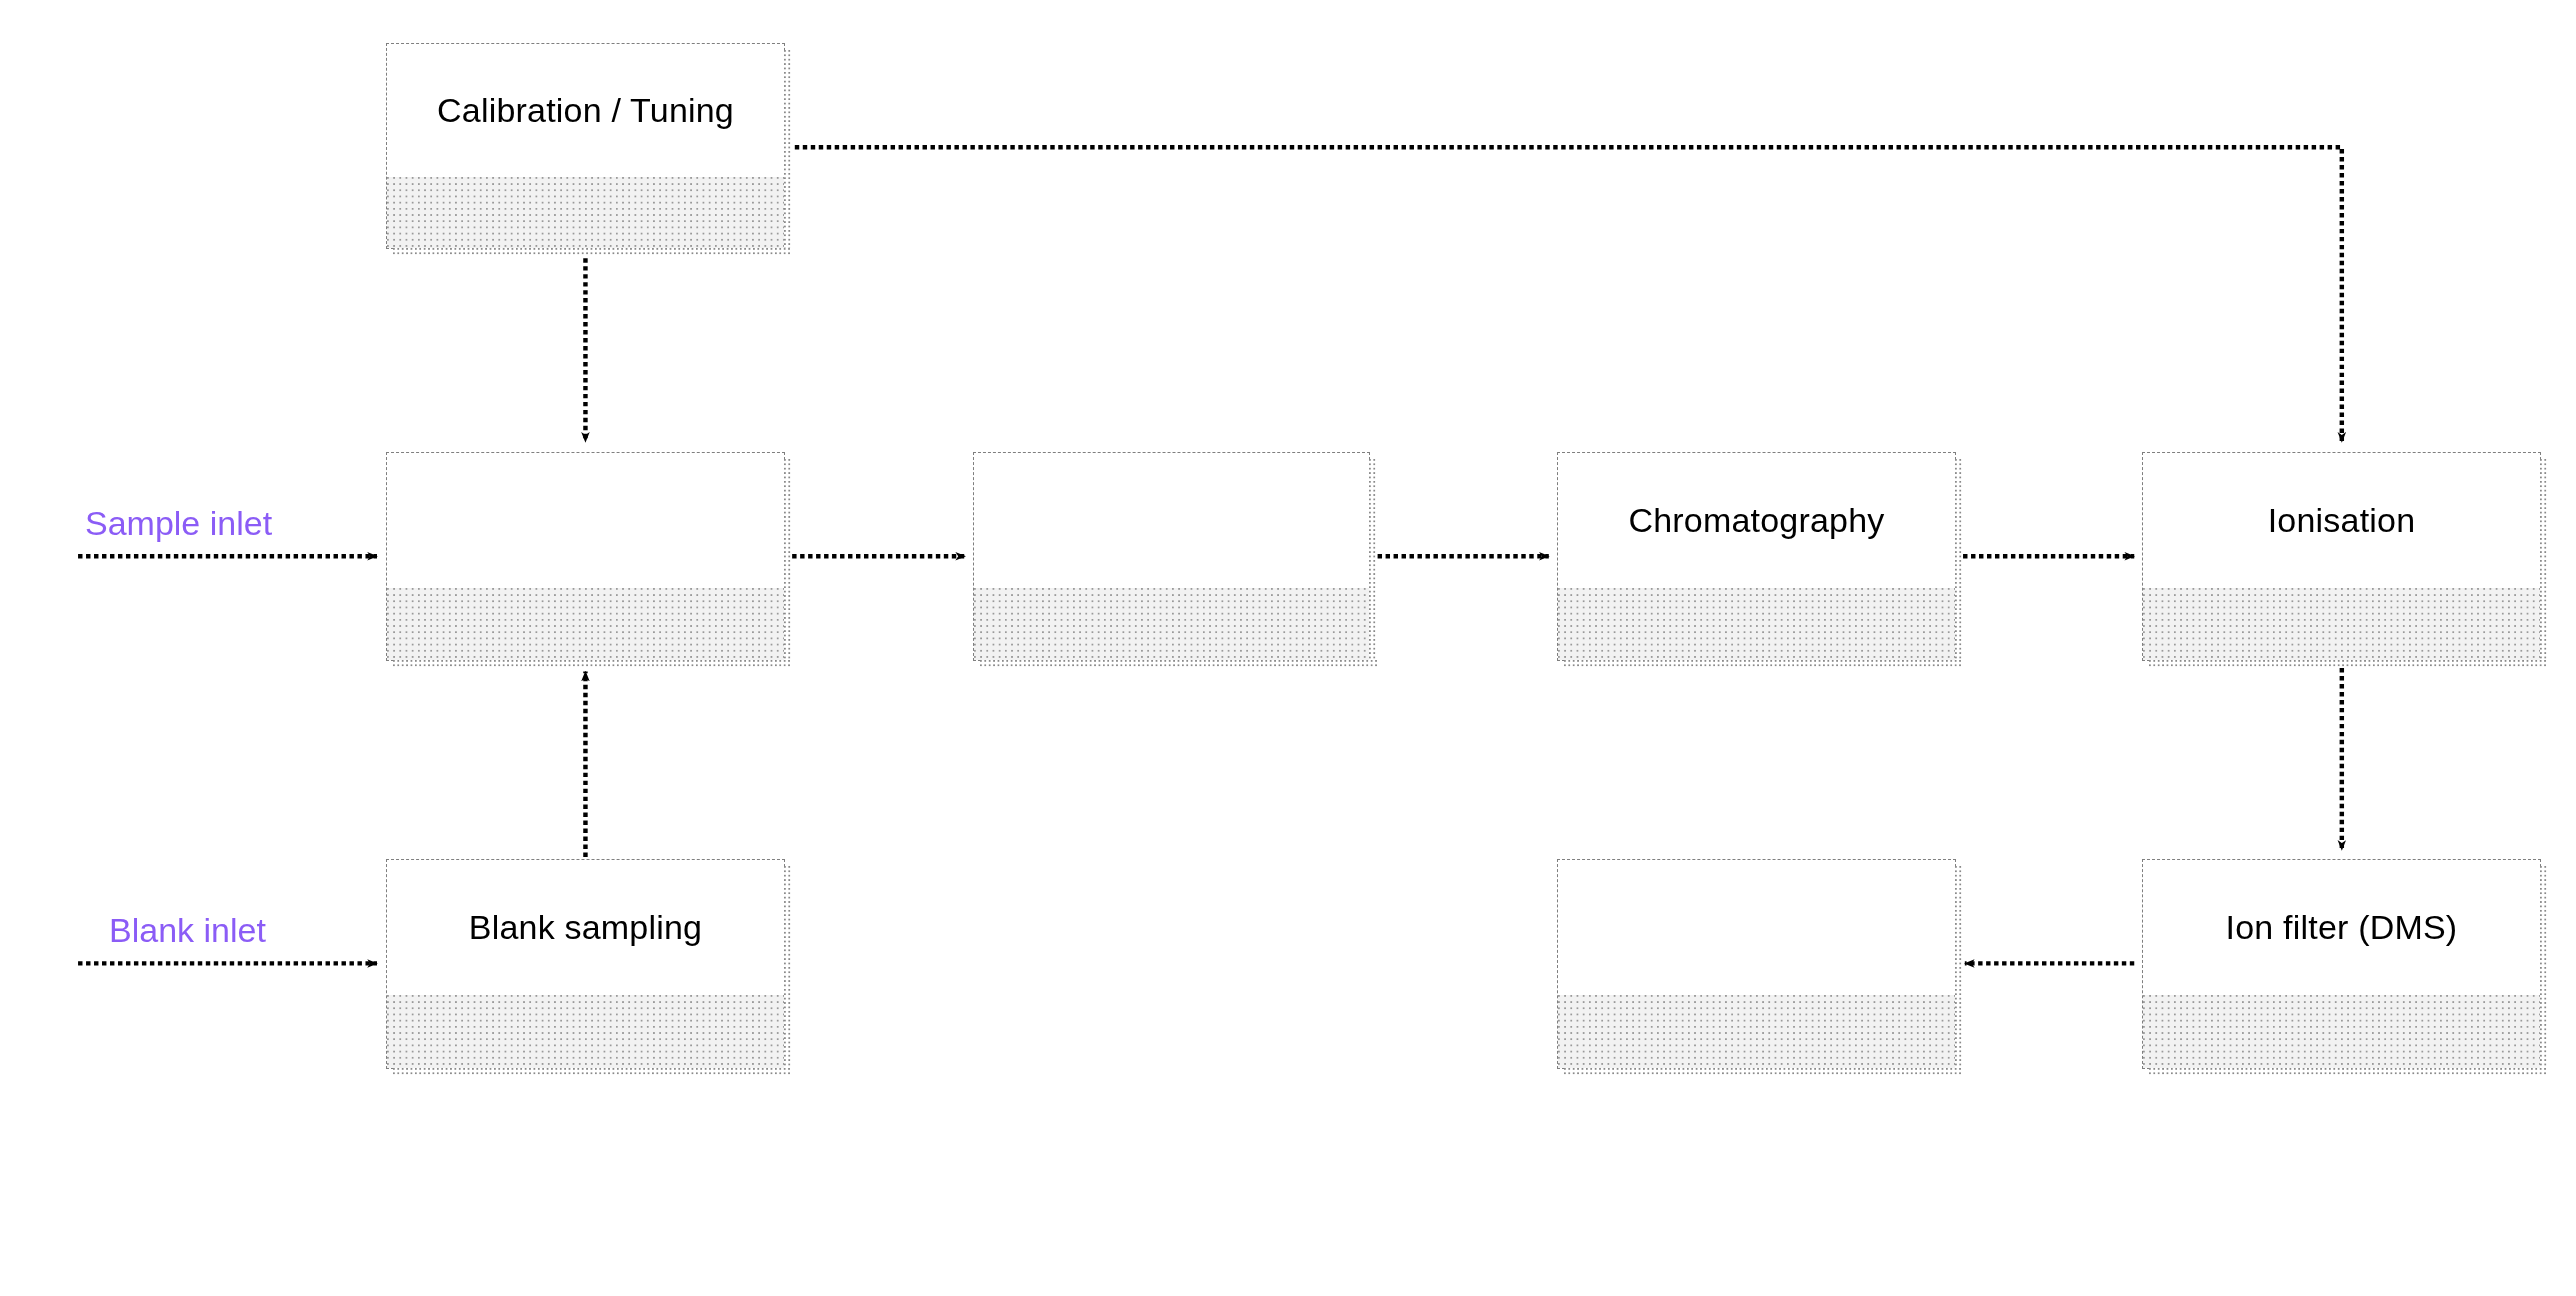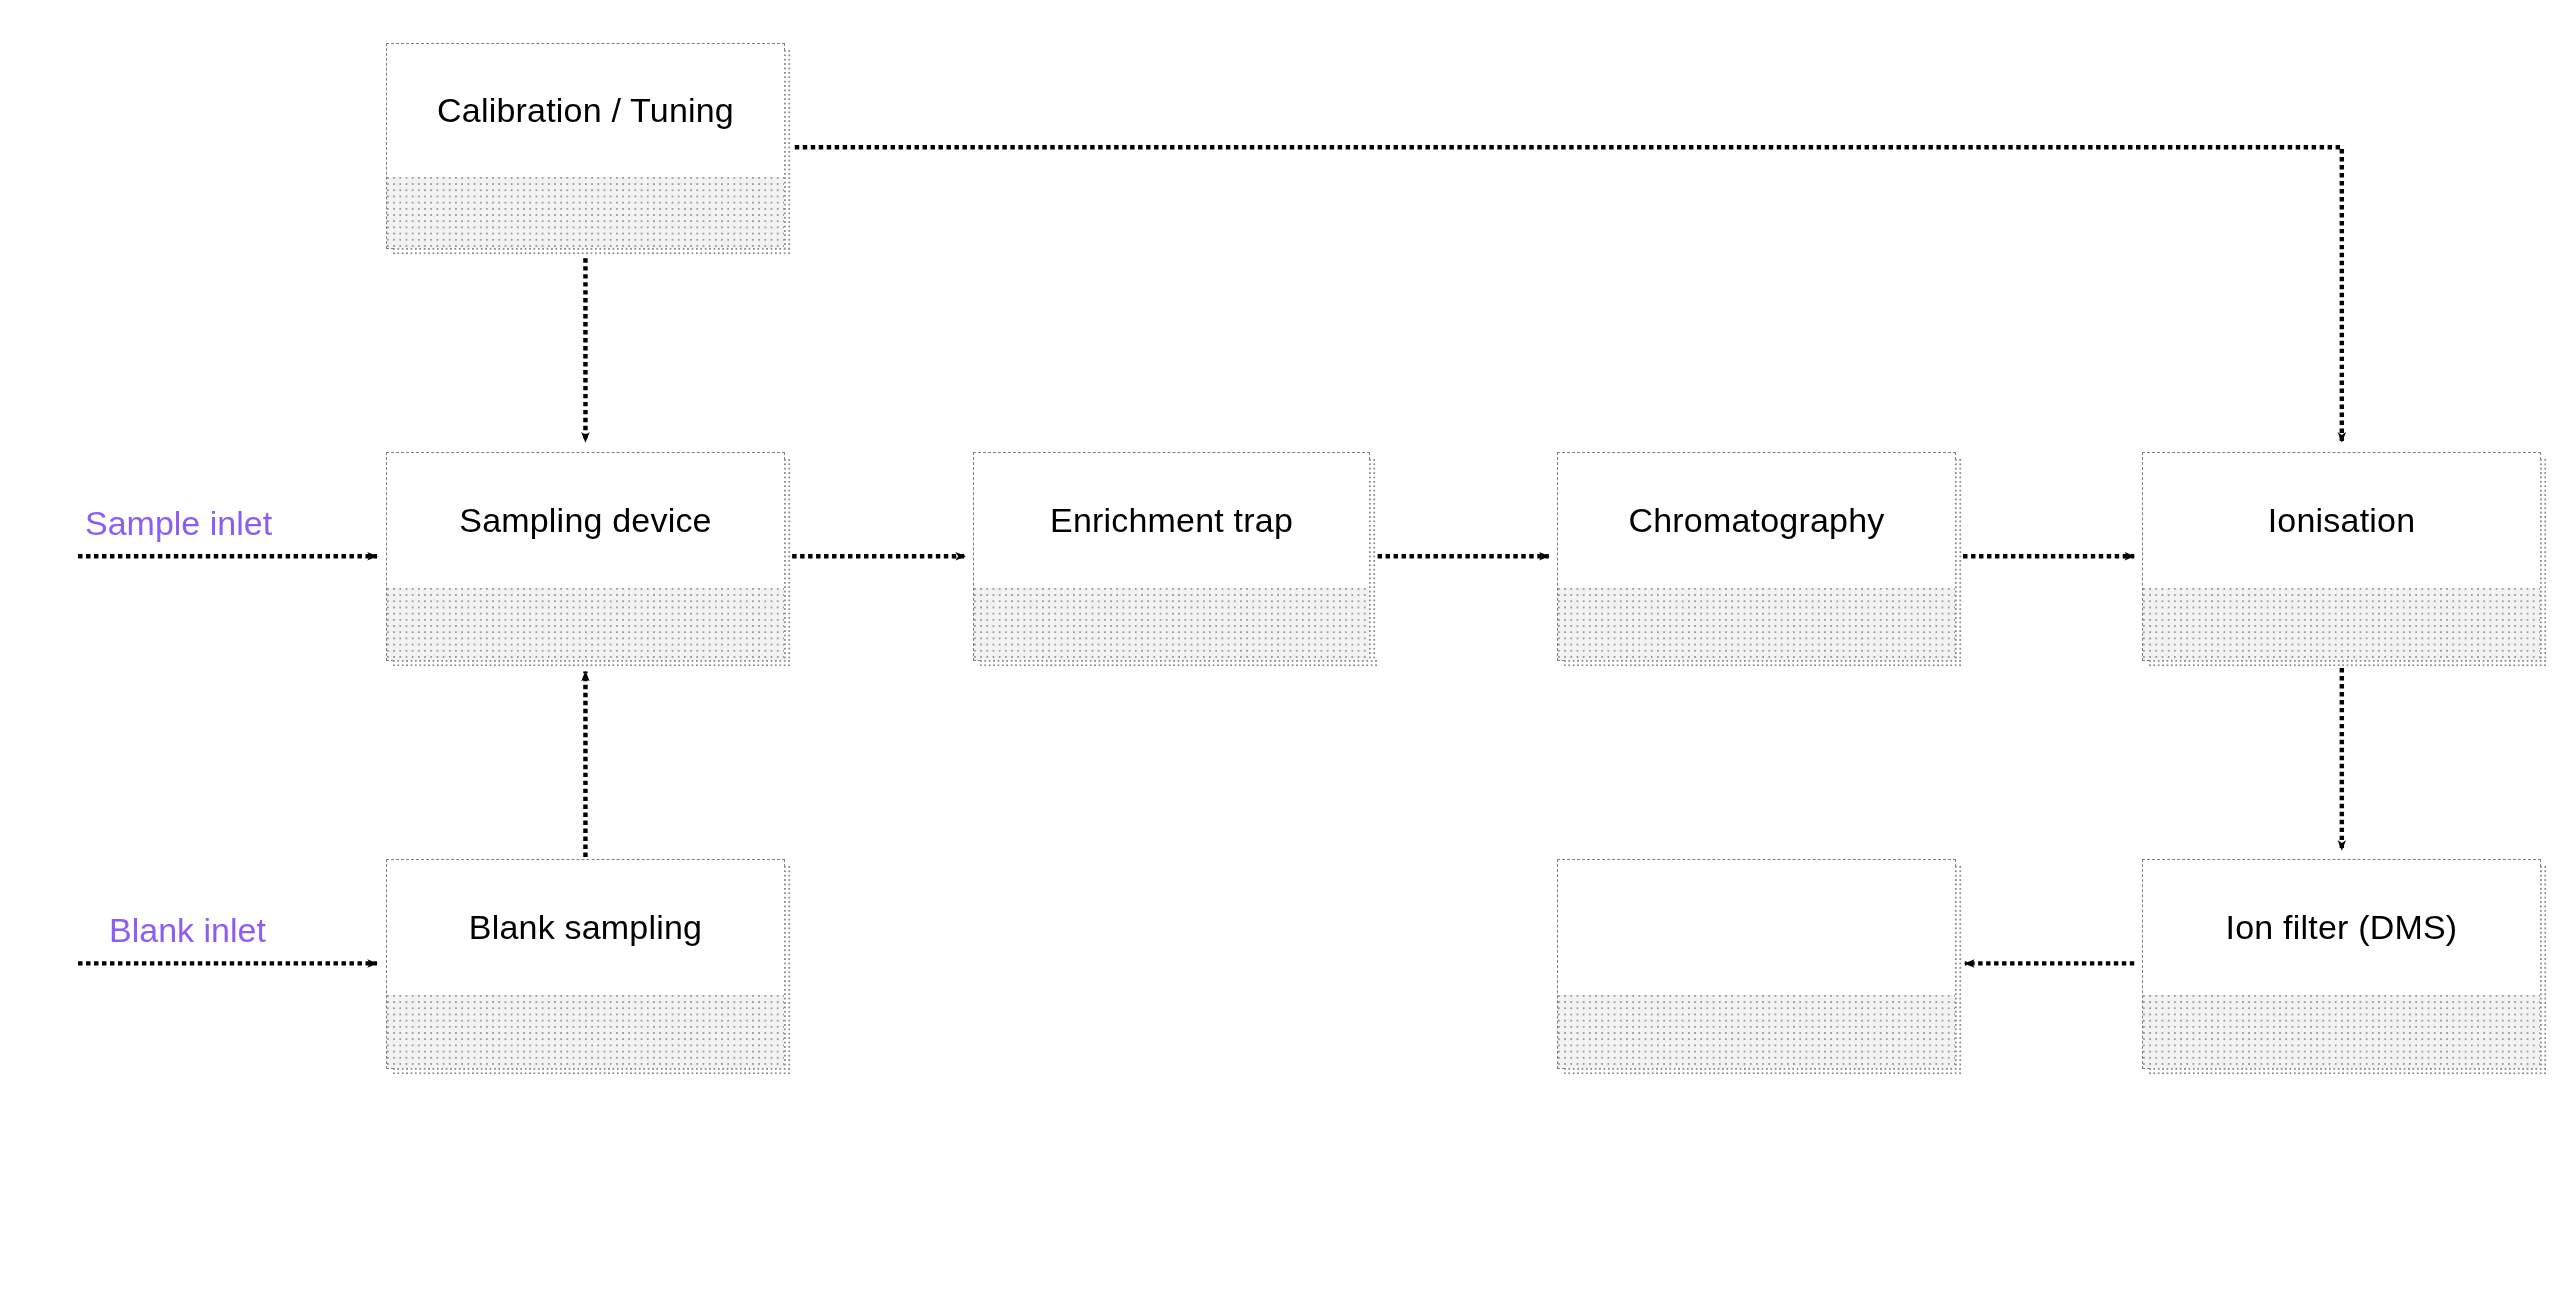--- a/index.html
+++ b/index.html
@@ -133,28 +133,26 @@
     <div class="fillbar"></div>
     <div class="shadow-r"></div>
     <div class="shadow-b"></div>
     <div class="label">Calibration / Tuning</div>
   </div>
 
   <div class="node" style="left:386px; top:452px; width:399px; height:209px;">
     <div class="fillbar"></div>
     <div class="shadow-r"></div>
     <div class="shadow-b"></div>
-    <div class="label">Sampling device</div>
   </div>
 
   <div class="node" style="left:973px; top:452px; width:397px; height:209px;">
     <div class="fillbar"></div>
     <div class="shadow-r"></div>
     <div class="shadow-b"></div>
-    <div class="label">Enrichment trap</div>
   </div>
 
   <div class="node" style="left:2142px; top:452px; width:399px; height:209px;">
     <div class="fillbar"></div>
     <div class="shadow-r"></div>
     <div class="shadow-b"></div>
     <div class="label">Ionisation</div>
   </div>
 
   <div class="node" style="left:1557px; top:452px; width:399px; height:209px;">

